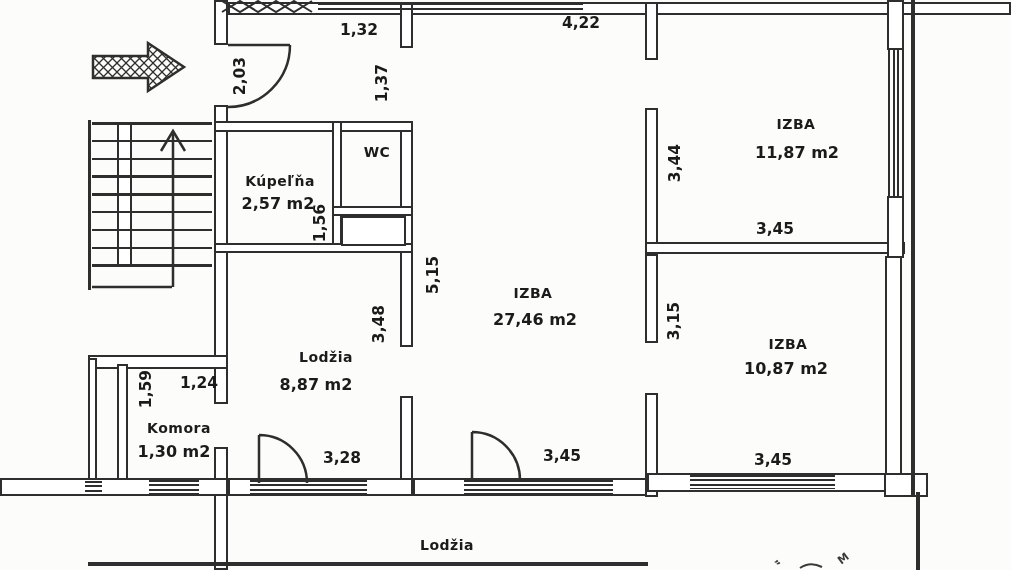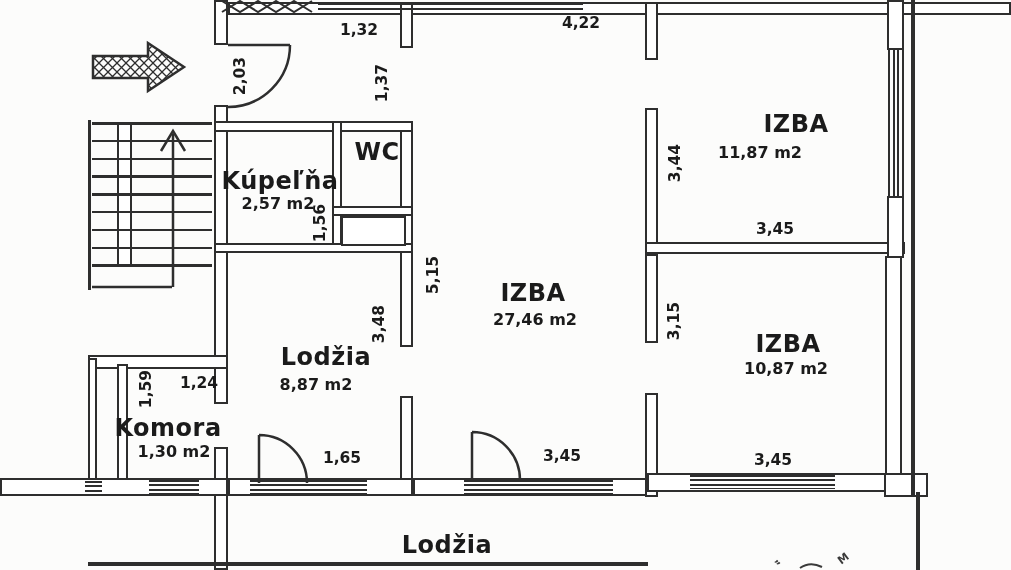--- a/index.html
+++ b/index.html
@@ -12,21 +12,21 @@
   .w { position:absolute; box-sizing:border-box; background:#fff; border:2.5px solid #2e2e2e; }
   
   .ln { position:absolute; background:#2e2e2e; }
   
   .winh { position:absolute; background:repeating-linear-gradient(180deg,#2e2e2e 0 2px,rgba(0,0,0,0) 2px 4.4px); }
   .winv { position:absolute; background:repeating-linear-gradient(90deg,#2e2e2e 0 2px,rgba(0,0,0,0) 2px 4.6px); }
   
   .steps { position:absolute; background:repeating-linear-gradient(180deg,#2e2e2e 0 2.5px,rgba(0,0,0,0) 2.5px 17.8px); }
   .lbl { position:absolute; transform:translate(-50%,-50%); color:#1b1b1b; font-weight:700; white-space:nowrap; }
   .lbl.v { transform:translate(-50%,-50%) rotate(-90deg); }
-  .room { font-size:24px; letter-spacing:.5px; }
+  .room { font-size:14px; letter-spacing:.5px; }
   .area { font-size:16px; }
   .dim  { font-size:15.5px; }
   .stamp { position:absolute; color:#3a3a3a; font-size:11px; font-weight:700; }
   svg.overlay { position:absolute; left:0; top:0; pointer-events:none; }
 </style>
 </head>
 <body>
 
 <div class="plan">
 
@@ -106,48 +106,48 @@
 
     <path d="M800 568 Q810 561 822 567" fill="none" stroke="#3a3a3a" stroke-width="2"></path>
   </svg>
 
   <div class="lbl room" style="left:280px;top:181px">Kúpeľňa</div>
   <div class="lbl area" style="left:278px;top:203px">2,57 m2</div>
 
   <div class="lbl room" style="left:377px;top:152px">WC</div>
 
   <div class="lbl room" style="left:796px;top:124px">IZBA</div>
-  <div class="lbl area" style="left:760px;top:152px">11,87 m2</div>
+  <div class="lbl area" style="left:797px;top:152px">11,87 m2</div>
 
   <div class="lbl room" style="left:533px;top:293px">IZBA</div>
   <div class="lbl area" style="left:535px;top:319px">27,46 m2</div>
 
   <div class="lbl room" style="left:788px;top:344px">IZBA</div>
   <div class="lbl area" style="left:786px;top:368px">10,87 m2</div>
 
   <div class="lbl room" style="left:326px;top:357px">Lodžia</div>
   <div class="lbl area" style="left:316px;top:384px">8,87 m2</div>
 
-  <div class="lbl room" style="left:168px;top:428px">Komora</div>
+  <div class="lbl room" style="left:179px;top:428px">Komora</div>
   <div class="lbl area" style="left:174px;top:451px">1,30 m2</div>
 
   <div class="lbl room" style="left:447px;top:545px">Lodžia</div>
 
   <div class="lbl dim" style="left:359px;top:30px">1,32</div>
   <div class="lbl dim v" style="left:240px;top:76px">2,03</div>
   <div class="lbl dim v" style="left:382px;top:83px">1,37</div>
   <div class="lbl dim" style="left:581px;top:23px">4,22</div>
   <div class="lbl dim v" style="left:675px;top:163px">3,44</div>
   <div class="lbl dim" style="left:775px;top:229px">3,45</div>
   <div class="lbl dim v" style="left:320px;top:223px">1,56</div>
   <div class="lbl dim v" style="left:433px;top:275px">5,15</div>
   <div class="lbl dim v" style="left:379px;top:324px">3,48</div>
   <div class="lbl dim v" style="left:674px;top:321px">3,15</div>
   <div class="lbl dim v" style="left:146px;top:389px">1,59</div>
   <div class="lbl dim" style="left:199px;top:383px">1,24</div>
-  <div class="lbl dim" style="left:342px;top:458px">1,65</div>
+  <div class="lbl dim" style="left:342px;top:458px">3,28</div>
   <div class="lbl dim" style="left:562px;top:456px">3,45</div>
   <div class="lbl dim" style="left:773px;top:460px">3,45</div>
 
   <div class="stamp" style="left:772px;top:558px;transform:rotate(42deg)">ˮ</div>
   <div class="stamp" style="left:838px;top:552px;transform:rotate(-38deg)">M</div>
 
 </div>
 
 </body></html>

